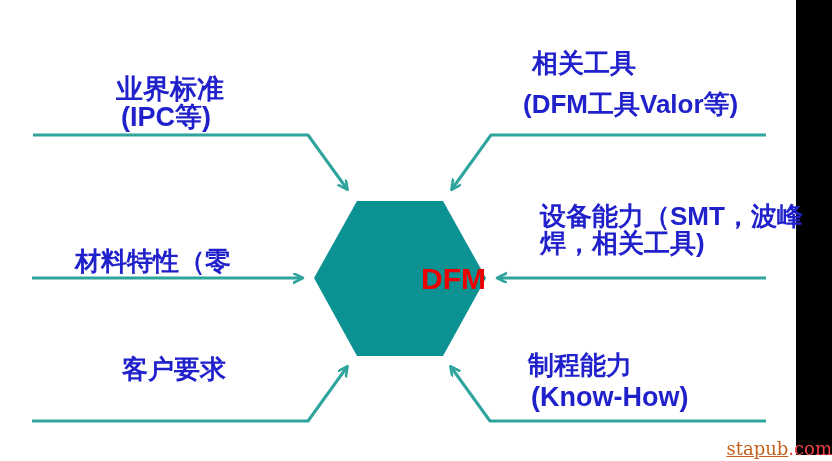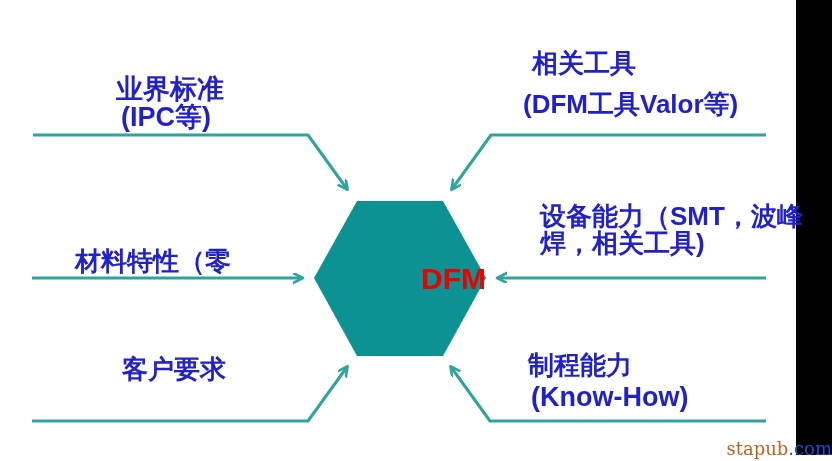--- a/index.html
+++ b/index.html
@@ -26,22 +26,22 @@
     text-align:right;
     color:var(--center-color,#ee0000);
     font-size:30px;font-weight:bold;
     z-index:3;
   }
   .watermark{
     position:absolute;right:0;bottom:1px;z-index:4;
     font-family:"DejaVu Serif","Liberation Serif",serif;
     font-size:18px;line-height:22px;white-space:nowrap;
   }
-  .watermark .wm-prefix{color:#c2611c;}
-  .watermark .wm-suffix{color:#1d4ed8;margin-top:32px;}
+  .watermark .wm-prefix{color:#c2611c;text-decoration:underline;}
+  .watermark .wm-suffix{color:#ef4444;margin-top:32px;}
 </style>
 </head>
 <body style="--label-color: #2121cc; --center-color: #ee0000;">
 
 <div id="stage">
 
   <svg width="832" height="461" viewBox="0 0 832 461">
     <defs>
       <marker id="arrowV" markerUnits="userSpaceOnUse" markerWidth="16" markerHeight="16" refX="9" refY="5" orient="auto">
         <path d="M0,0 L10,5 L0,10" fill="none" stroke="#2ea49d" stroke-width="2.6" stroke-linecap="round" stroke-linejoin="round"></path>

